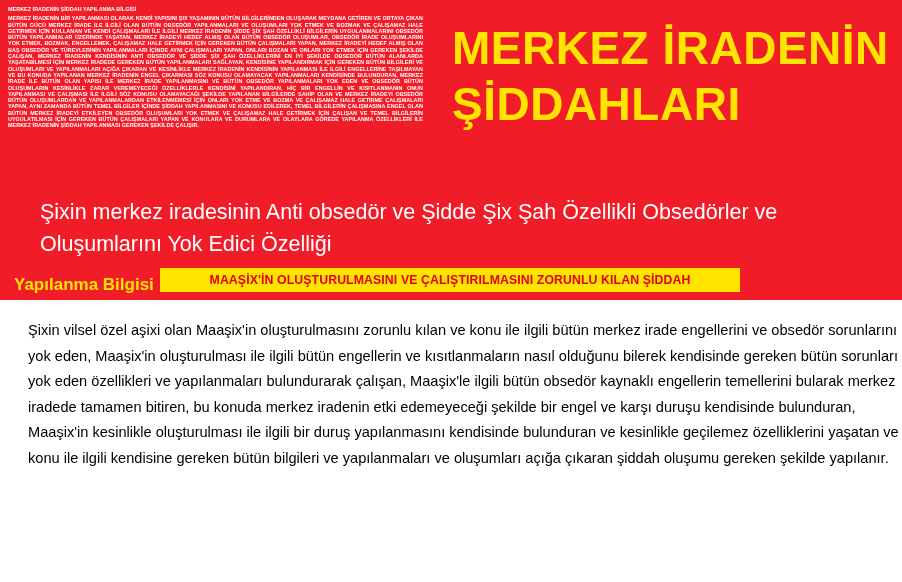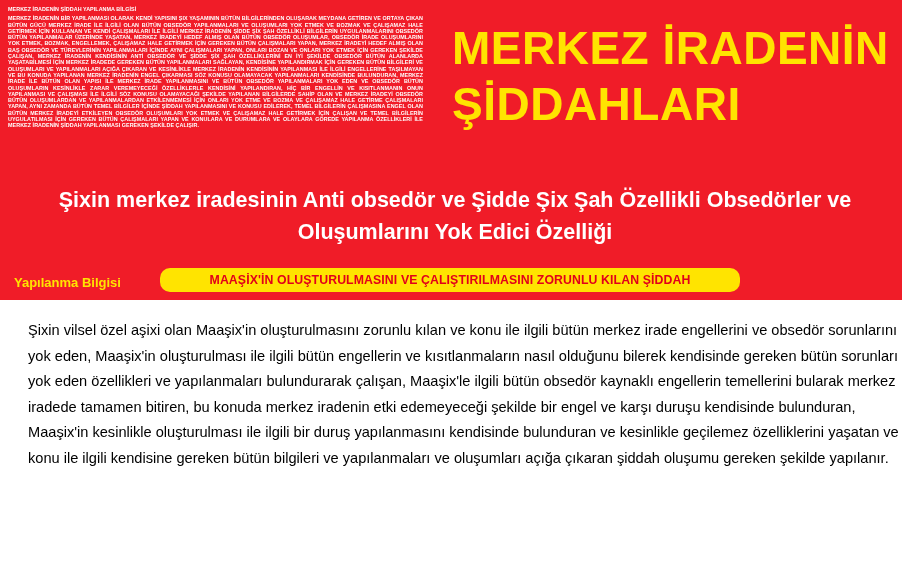--- a/index.html
+++ b/index.html
@@ -52,47 +52,46 @@
     color: #ffe400;
     font-size: 46px;
     line-height: 56px;
     font-weight: bold;
     text-align: left;
     letter-spacing: 0.5px;
   }
   .subtitle {
     position: absolute;
     left: 40px;
-    top: 184px;
+    top: 196px;
     width: 830px;
     color: #ffffff;
     font-size: 21.5px;
     line-height: 32px;
-    font-weight: bold;
-    text-align: center;
+    font-weight: normal;
+    text-align: left;
   }
   .label-left {
     position: absolute;
     left: 14px;
     top: 275px;
     color: #ffe400;
-    font-size: 13px;
+    font-size: 17px;
     font-weight: bold;
   }
   .strip {
     position: absolute;
     left: 160px;
     top: 268px;
     width: 580px;
     height: 24px;
     background: #ffe400;
     display: flex;
     align-items: center;
     justify-content: center;
-    border-radius: 10px;
   }
   .strip-text {
     color: #e2001a;
     font-size: 12.3px;
     font-weight: bold;
     letter-spacing: 0.1px;
     white-space: nowrap;
   }
   
   .body-text {

